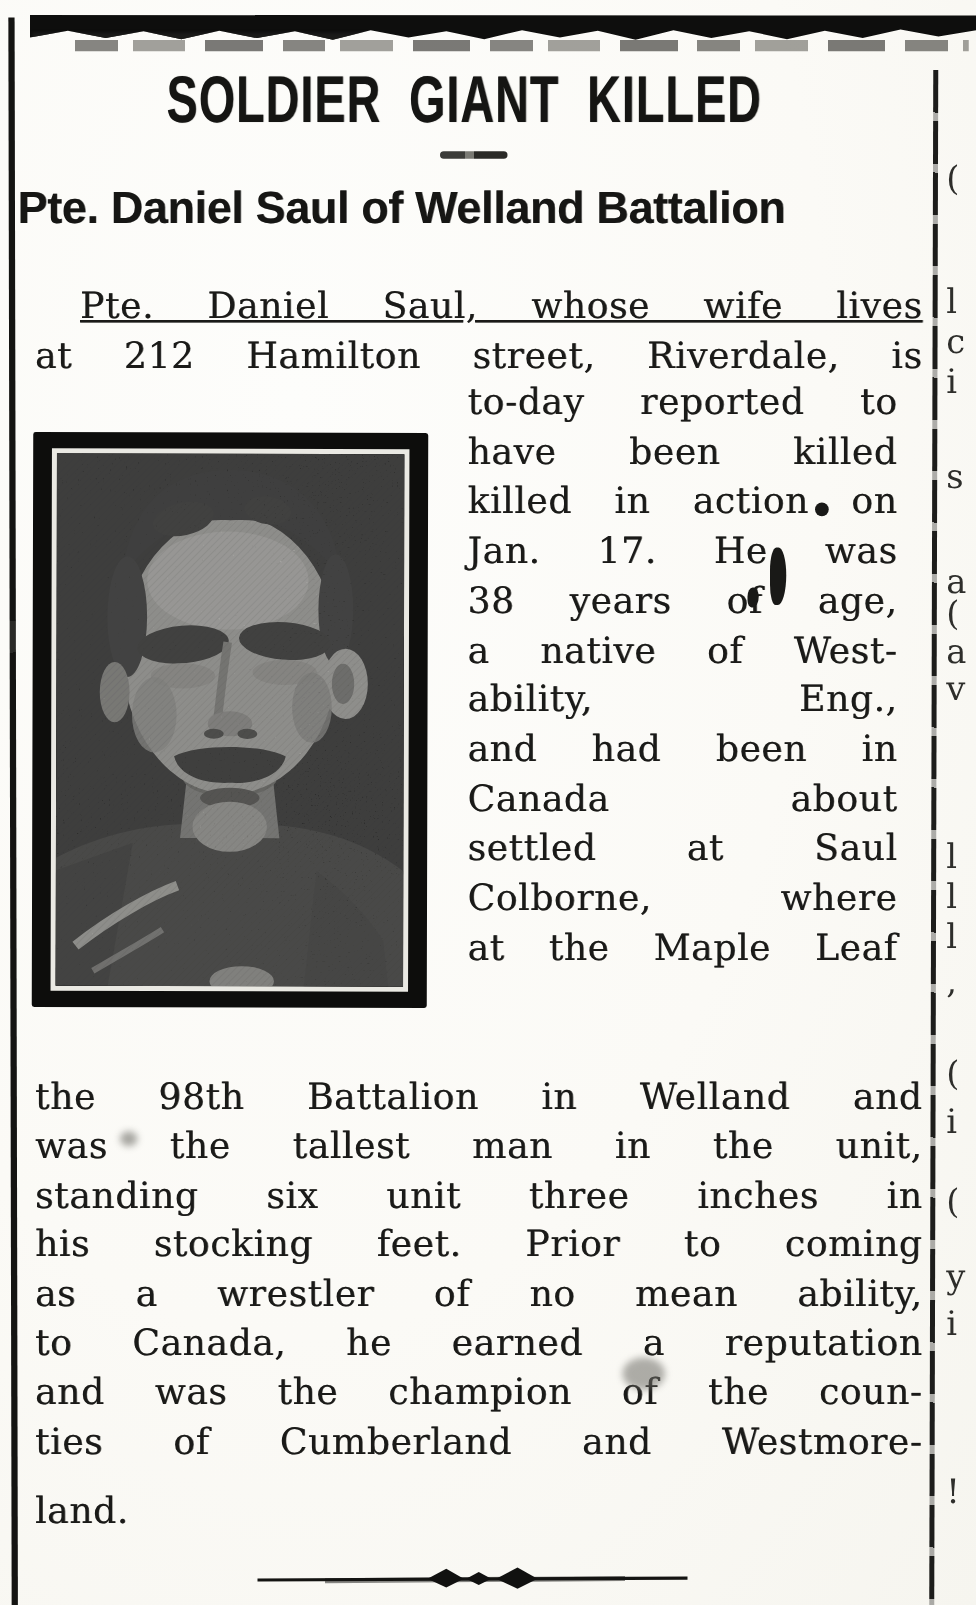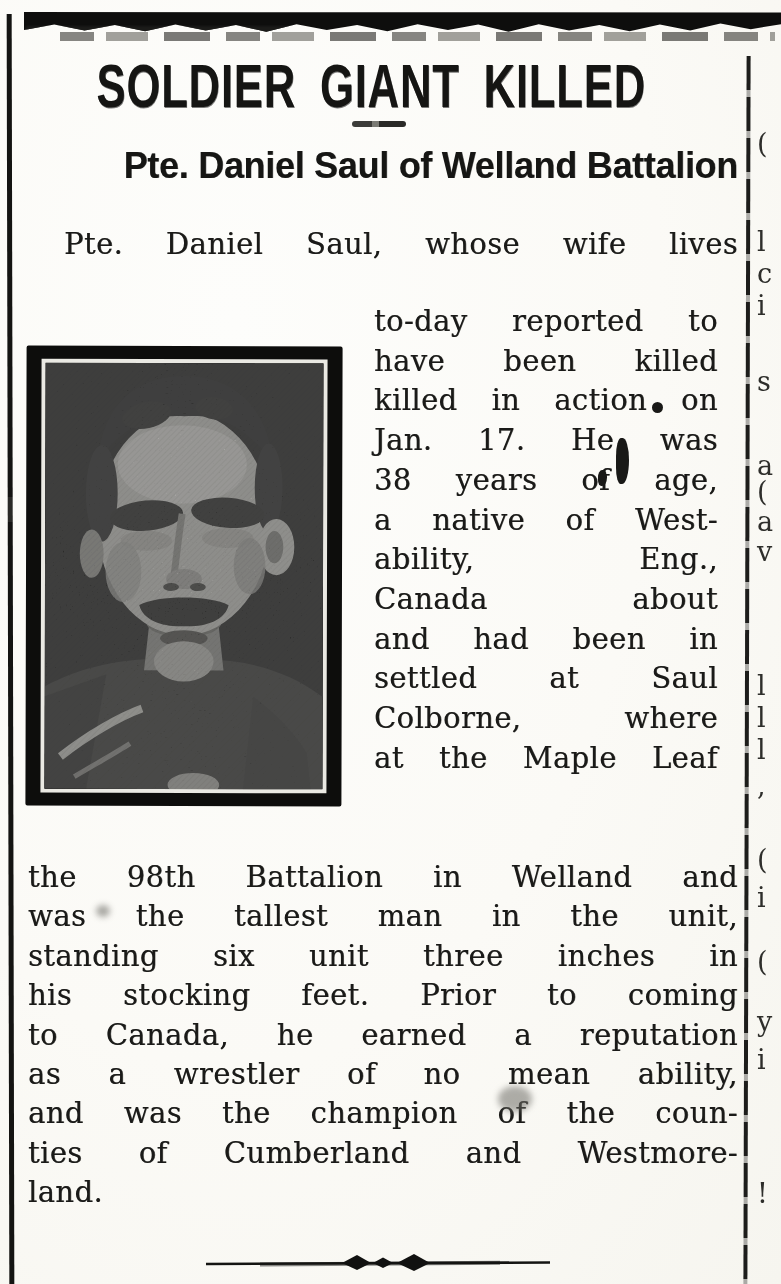--- a/index.html
+++ b/index.html
@@ -34,46 +34,46 @@
   }
   .col-rule{
     position:absolute;left:745px;top:56px;width:4px;height:1228px;
     background:repeating-linear-gradient(180deg,#1d1d1b 0 34px,rgba(29,29,27,.35) 34px 41px);
     transform:rotate(0.15deg);
   }
   
   .headline{
     position:absolute;left:0;top:50px;width:742px;margin:0;
     text-align:center;font-family:"Liberation Sans",sans-serif;
-    font-weight:700;font-size:56px;color:#151513;
+    font-weight:700;font-size:48px;color:#151513;
     letter-spacing:1px;word-spacing:14px;white-space:nowrap;
   }
   .headline .stretch{display:inline-block;transform:scale(.78,1.1);transform-origin:center top;
     text-shadow:.6px .6px .7px rgba(15,15,15,.55);}
   .head-ornament{
     position:absolute;left:352px;top:121px;width:54px;height:6px;
     background:linear-gradient(90deg,#3c3c39 0 20px,#7a7a74 20px 27px,#2a2a27 27px 54px);
     border-radius:3px;filter:blur(.45px);
   }
   .subhead{
     position:absolute;left:14px;top:143px;width:724px;margin:0;
-    text-align:right;font-family:"Liberation Sans",sans-serif;
+    text-align:left;font-family:"Liberation Sans",sans-serif;
     font-weight:700;font-size:36px;line-height:45px;color:#161614;
     letter-spacing:-0.3px;
     text-shadow:.5px .4px .5px rgba(15,15,15,.5);
   }
   
   .jlines{position:absolute;font-size:29px;letter-spacing:.4px;
     text-shadow:.45px 0 .35px rgba(25,25,22,.6);}
   .jline{text-align:justify;text-align-last:justify;white-space:nowrap;overflow:visible;}
   .intro{left:28px;top:224px;width:710px;line-height:40px;}
-  .intro .jline:first-child{text-indent:36px;}
+  .intro .jline:first-child{text-indent:36px;text-decoration:underline;}
   .wrapcol{left:374px;top:302px;width:344px;line-height:39.7px;}
   .tail{left:28px;top:858px;width:710px;line-height:39.4px;}
-  .tail .jline:last-child{text-align-last:left;}
+  .tail .jline:last-child{text-align-last:left;margin-top:16px;}
   
   .photo-frame{
     position:absolute;left:26px;top:346px;width:316px;height:460px;
     background:#0d0d0c;padding:13px 15px;box-sizing:border-box;
     transform:rotate(.15deg);border-radius:2px;
   }
   .photo-mat{
     width:100%;height:100%;box-sizing:border-box;
     border:4px solid #eae9e3;background:#101010;position:relative;overflow:hidden;
   }
@@ -106,20 +106,21 @@
   <h1 class="headline"><span class="stretch">SOLDIER GIANT KILLED</span></h1>
 
   <div class="head-ornament"></div>
 
   <h2 class="subhead">
     <span>Pte. Daniel Saul of Welland Battalion</span><br>
   </h2>
 
   <div class="intro jlines">
       <div class="jline">Pte. Daniel Saul, whose wife lives</div>
+      <div class="jline">at 212 Hamilton street, Riverdale, is</div>
     </div>
 
   <div class="photo-frame" aria-label="Pte. Daniel Saul portrait">
     <div class="photo-mat">
       <svg viewBox="0 0 280 424" preserveAspectRatio="none">
         <defs>
           <filter id="grainD" x="0%" y="0%" width="100%" height="100%">
             <feTurbulence type="fractalNoise" baseFrequency="0.55" numOctaves="2" seed="7" stitchTiles="stitch"></feTurbulence>
             <feColorMatrix type="matrix" values="0 0 0 0 0  0 0 0 0 0  0 0 0 0 0  0.9 0.9 0.9 0 0"></feColorMatrix>
           </filter>
@@ -182,34 +183,34 @@
   </div>
 
   <div class="wrapcol jlines">
       <div class="jline">to-day reported to</div>
       <div class="jline">have been killed</div>
       <div class="jline">killed in action on</div>
       <div class="jline">Jan. 17. He was</div>
       <div class="jline">38 years of age,</div>
       <div class="jline">a native of West-</div>
       <div class="jline">ability, Eng.,</div>
+      <div class="jline">and had been in</div>
       <div class="jline">Canada about</div>
-      <div class="jline">and had been in</div>
       <div class="jline">settled at Saul</div>
       <div class="jline">Colborne, where</div>
       <div class="jline">at the Maple Leaf</div>
     </div>
 
   <div class="tail jlines">
       <div class="jline">the 98th Battalion in Welland and</div>
       <div class="jline">was the tallest man in the unit,</div>
       <div class="jline">standing six unit three inches in</div>
       <div class="jline">his stocking feet. Prior to coming</div>
+      <div class="jline">as a wrestler of no mean ability,</div>
       <div class="jline">to Canada, he earned a reputation</div>
-      <div class="jline">as a wrestler of no mean ability,</div>
       <div class="jline">and was the champion of the coun-</div>
       <div class="jline">ties of Cumberland and Westmore-</div>
       <div class="jline">land.</div>
     </div>
 
   <div class="ink-blot blot-action-dot"></div>
   <div class="ink-blot blot-he-descender"></div>
   <div class="ink-blot blot-of"></div>
   <div class="smudge smudge-no"></div>
   <div class="smudge smudge-the"></div>

